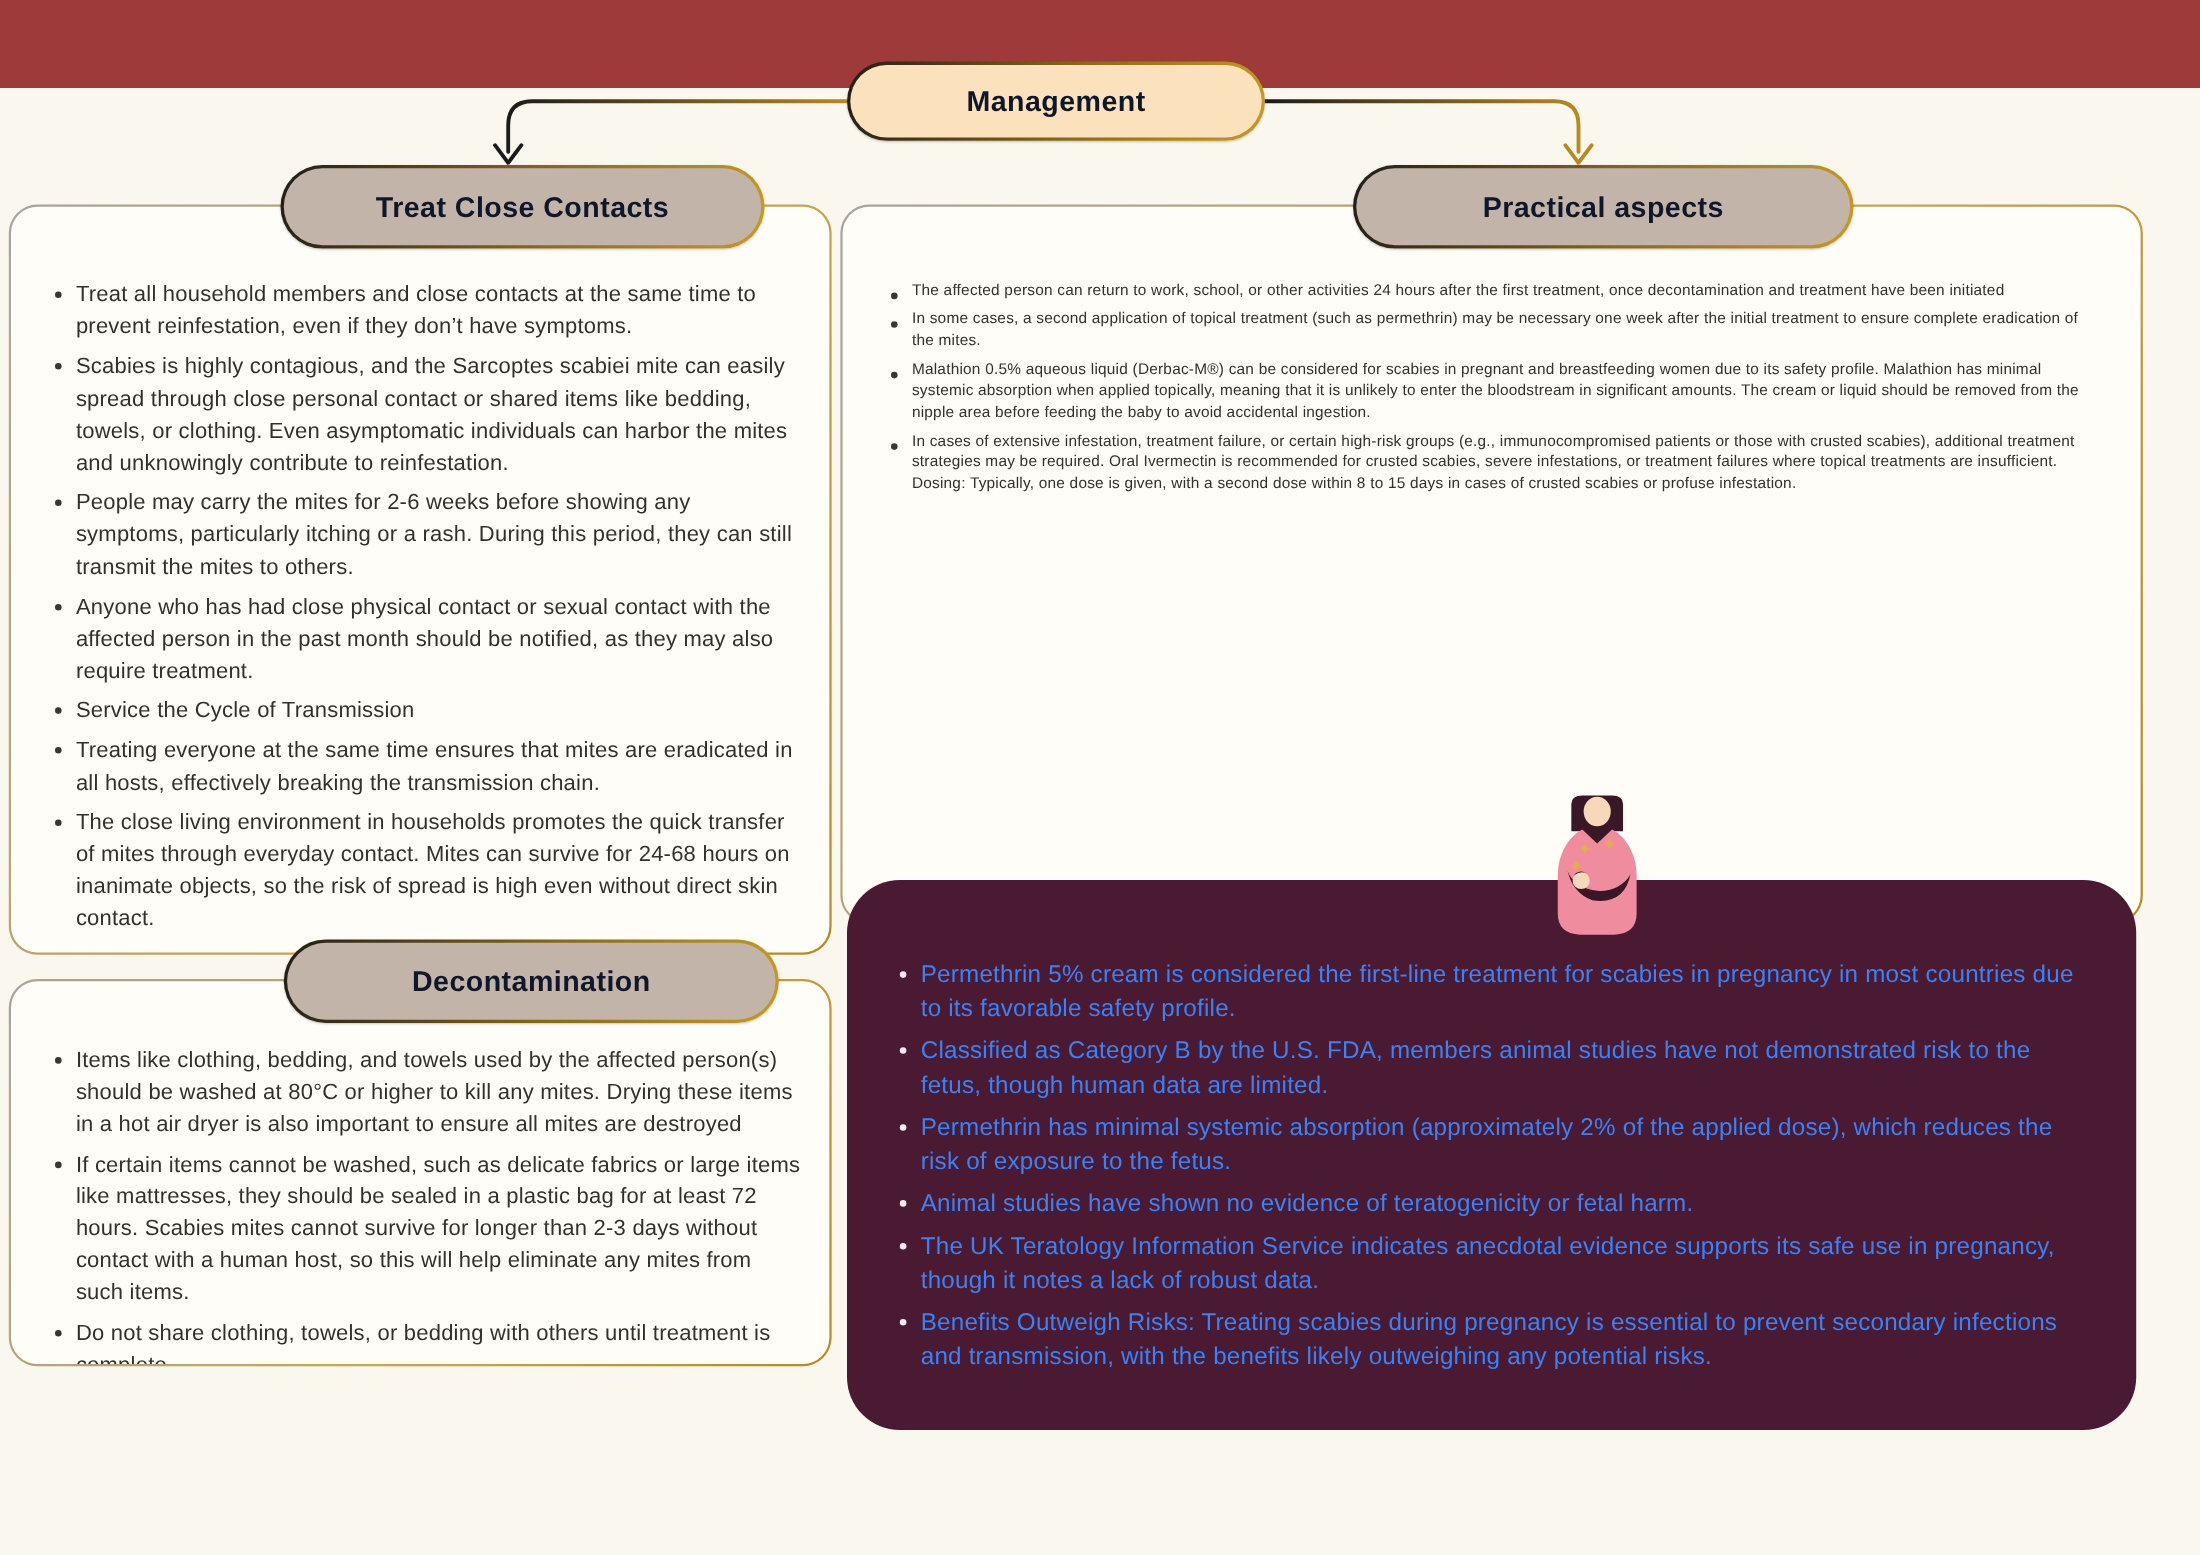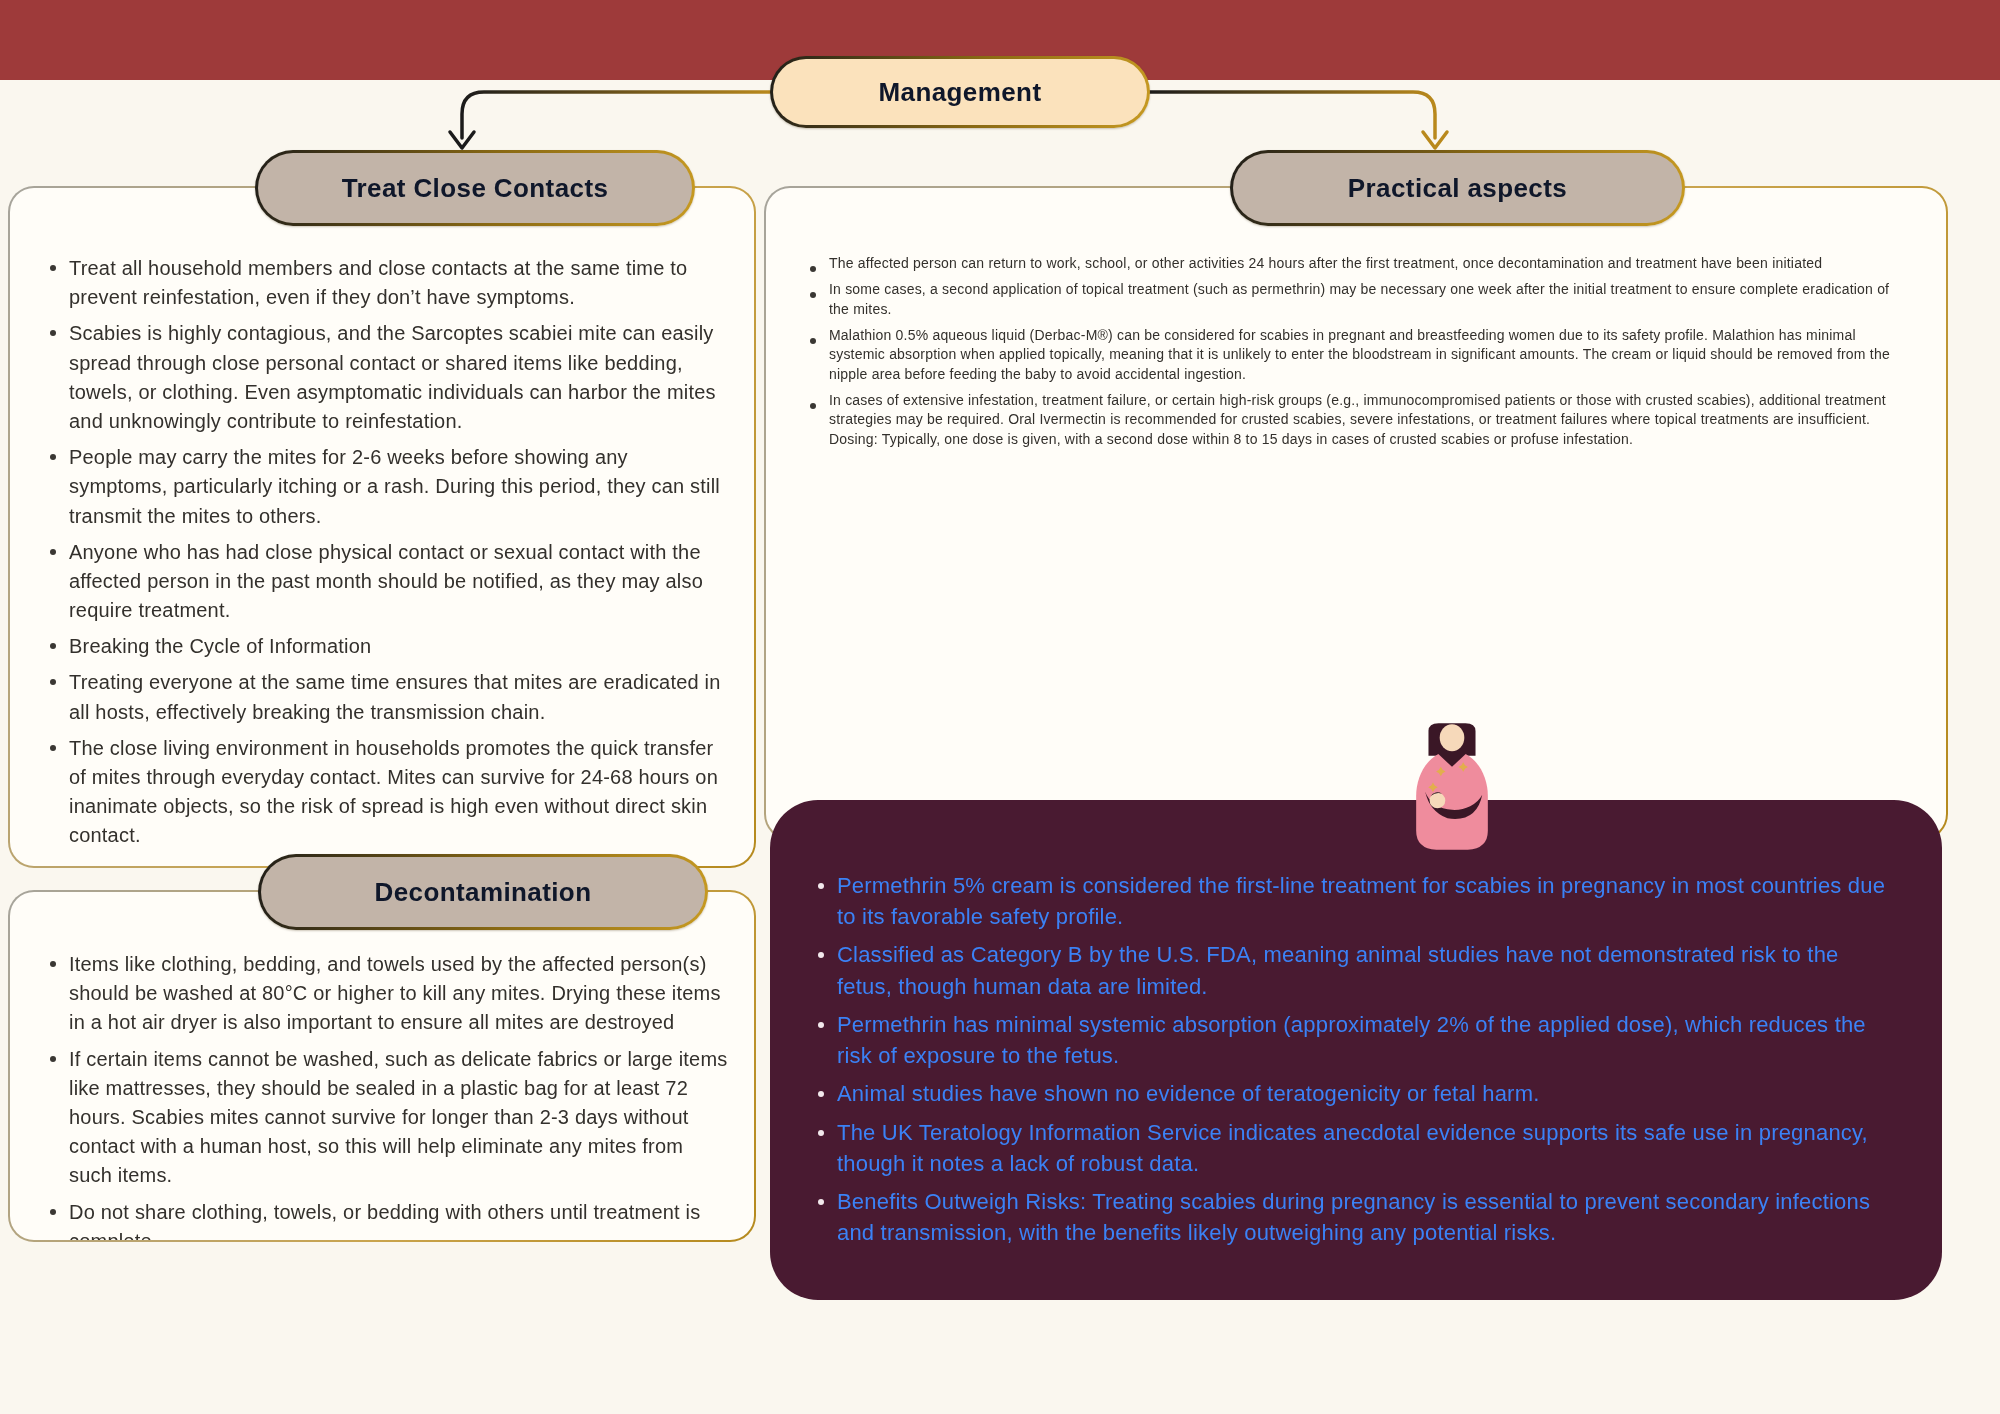--- a/index.html
+++ b/index.html
@@ -72,21 +72,21 @@
   </svg>
 
   <div class="sheet" id="box-treat">
     <div class="sheet-inner">
       <div class="content body-text">
         <ul class="bullets">
           <li>Treat all household members and close contacts at the same time to prevent reinfestation, even if they don’t have symptoms.</li>
           <li>Scabies is highly contagious, and the Sarcoptes scabiei mite can easily spread through close personal contact or shared items like bedding, towels, or clothing. Even asymptomatic individuals can harbor the mites and unknowingly contribute to reinfestation.</li>
           <li>People may carry the mites for 2-6 weeks before showing any symptoms, particularly itching or a rash. During this period, they can still transmit the mites to others.</li>
           <li>Anyone who has had close physical contact or sexual contact with the affected person in the past month should be notified, as they may also require treatment.</li>
-          <li>Breaking the Cycle of Information</li>
+          <li>Service the Cycle of Transmission</li>
           <li>Treating everyone at the same time ensures that mites are eradicated in all hosts, effectively breaking the transmission chain.</li>
           <li>The close living environment in households promotes the quick transfer of mites through everyday contact. Mites can survive for 24-68 hours on inanimate objects, so the risk of spread is high even without direct skin contact.</li>
         </ul>
       </div>
     </div>
   </div>
 
   <div class="sheet" id="box-deco">
     <div class="sheet-inner">
       <div class="content body-text">
@@ -109,21 +109,21 @@
           <li>In cases of extensive infestation, treatment failure, or certain high-risk groups (e.g., immunocompromised patients or those with crusted scabies), additional treatment strategies may be required. Oral Ivermectin is recommended for crusted scabies, severe infestations, or treatment failures where topical treatments are insufficient. Dosing: Typically, one dose is given, with a second dose within 8 to 15 days in cases of crusted scabies or profuse infestation.</li>
         </ul>
       </div>
     </div>
   </div>
 
   <div class="maroon">
     <div class="content">
       <ul class="bullets">
         <li>Permethrin 5% cream is considered the first-line treatment for scabies in pregnancy in most countries due to its favorable safety profile.</li>
-        <li>Classified as Category B by the U.S. FDA, meaning animal studies have not demonstrated risk to the fetus, though human data are limited.</li>
+        <li>Classified as Category B by the U.S. FDA, members animal studies have not demonstrated risk to the fetus, though human data are limited.</li>
         <li>Permethrin has minimal systemic absorption (approximately 2% of the applied dose), which reduces the risk of exposure to the fetus.</li>
         <li>Animal studies have shown no evidence of teratogenicity or fetal harm.</li>
         <li>The UK Teratology Information Service indicates anecdotal evidence supports its safe use in pregnancy, though it notes a lack of robust data.</li>
         <li>Benefits Outweigh Risks: Treating scabies during pregnancy is essential to prevent secondary infections and transmission, with the benefits likely outweighing any potential risks.</li>
       </ul>
     </div>
   </div>
 
   <svg id="preg-icon" viewBox="0 0 100 116">
     <path d="M29,8 Q29,1 38,1 L62,1 Q71,1 71,8 L71,30 L29,30 Z" fill="#3a1726"></path>

